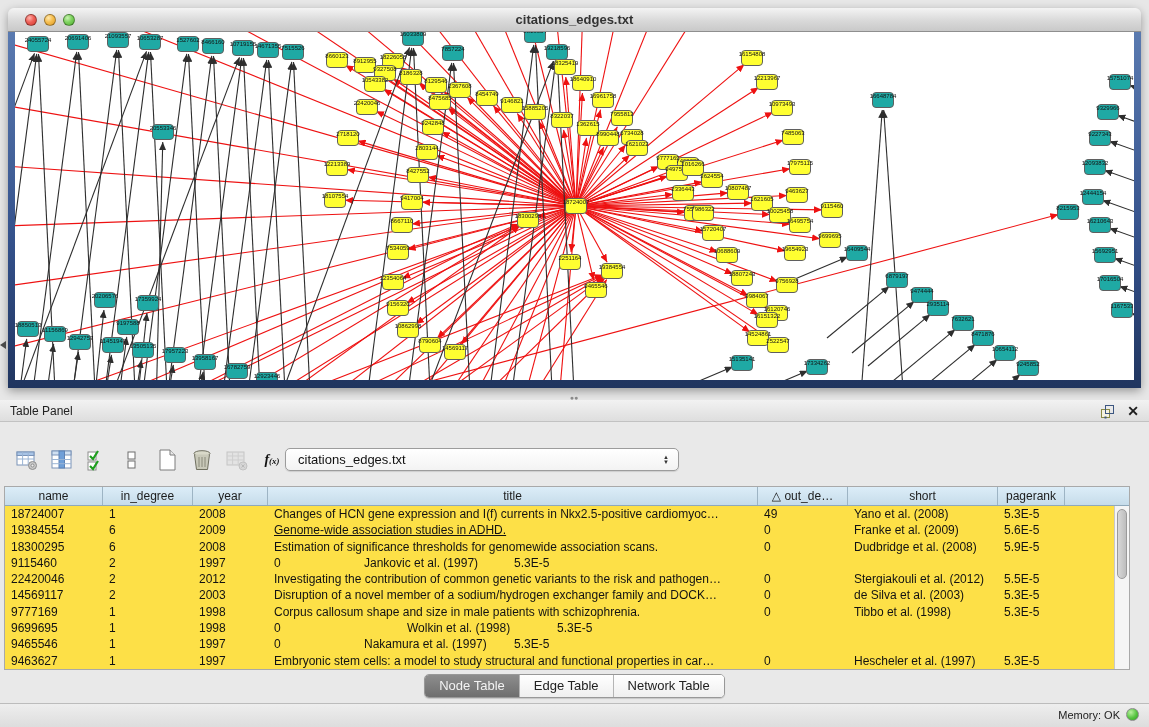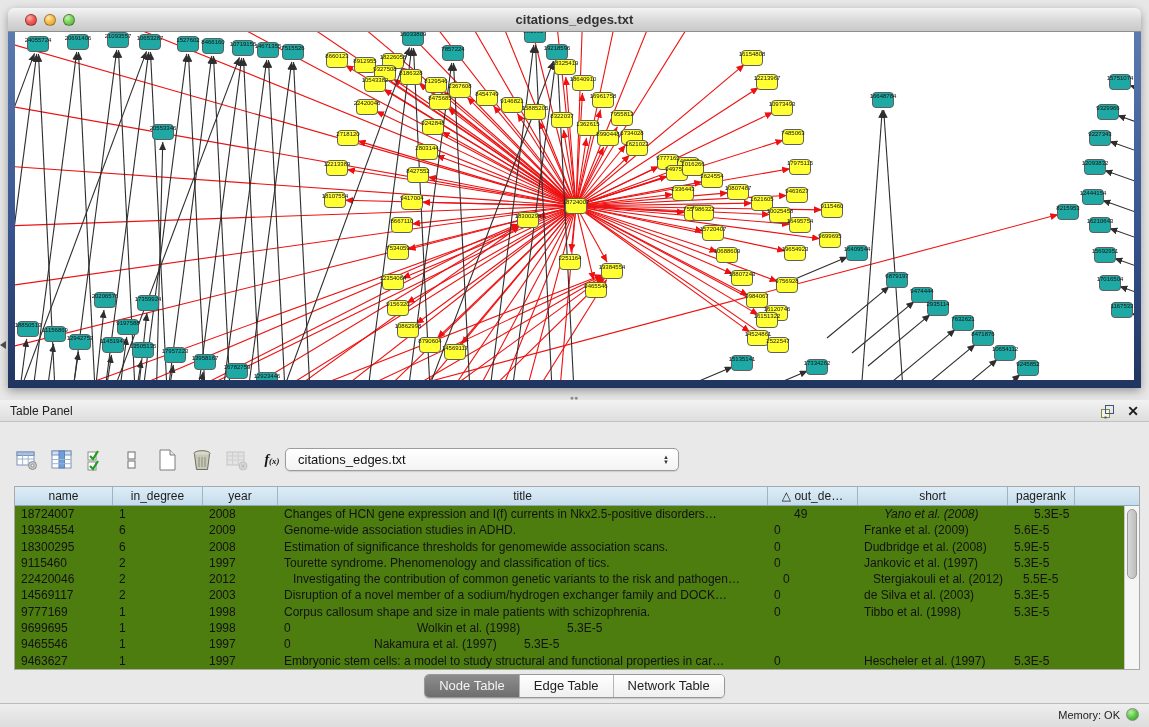--- a/index.html
+++ b/index.html
@@ -41,22 +41,22 @@
   .toolbar { position:absolute; left:14px; top:44px; height:32px; display:flex; align-items:center; gap:9px; }
   .tb-icon { width:26px; height:26px; display:flex; align-items:center; justify-content:center;text-align:right; }
   .fx { font-family:"Liberation Serif", serif; font-style:italic; font-weight:bold; font-size:14px; color:#111; }
   .fx small { font-size:9px; }
   .combo { position:absolute; left:285px; top:48px; width:394px; height:23px;
     background:linear-gradient(#ffffff,#f3f3f3); border:1px solid #9c9c9c; border-radius:5px;
     box-shadow:0 1px 1px rgba(0,0,0,.12); display:flex; align-items:center; }
   .combo-text { font-size:13px; color:#111; padding-left:12px; flex:1; }
   .combo-arrows { display:flex; flex-direction:column; line-height:5px; font-size:6px; color:#333; padding-right:9px; }
 
-  .dtable { position:absolute; left:14px; top:86px; width:1126px; height:184px;
-    background:#4d7c0f; border:1px solid #a9a9a9; overflow:hidden; }
+  .dtable { position:absolute; left:4px; top:86px; width:1126px; height:184px;
+    background:#fde047; border:1px solid #a9a9a9; overflow:hidden; }
   .thead { display:flex; height:19px; background:linear-gradient(#dcedf8,#c6dcea);
     border-bottom:1px solid #8fa9bb; }
   .th { font-size:12px; color:#1c1c1c; text-align:center; line-height:18px;
     border-right:1px solid #9db4c4; overflow:hidden; white-space:nowrap; }
   .trow { display:flex; height:16.3px; }
   .td { font-size:12px; color:#121212; line-height:16px; padding-left:6px;
     overflow:hidden; white-space:nowrap; }
   .vscroll { position:absolute; right:0; top:19px; bottom:0; width:15px;
     background:#f5f5f5; border-left:1px solid #c8c8c8; }
   .vthumb { position:absolute; left:2px; right:2px; top:3px; height:70px; border-radius:6px;
@@ -848,57 +848,56 @@
         <div class="th" style="width: 90px;">△ out_de…</div>
         <div class="th" style="width: 150px;">short</div>
         <div class="th" style="width: 67px;">pagerank</div>
         <div class="th" style="flex: 1 1 0%; border-right: none;"></div>
       </div>
     <div id="tbody">
         <div class="trow">
           <div class="td" style="width: 98px;">18724007</div>
           <div class="td" style="width: 90px;">1</div>
           <div class="td" style="width: 75px;">2008</div>
-          <div class="td" style="width: 490px;">Changes of HCN gene expression and I(f) currents in Nkx2.5-positive disorders…</div>
-          <div class="td" style="width: 90px; margin-left: 20px;">49</div>
-          <div class="td" style="width: 150px; font-style: italic;">Yano et al. (2008)</div>
+          <div class="td" style="width: 490px;">Changes of HCN gene expression and I(f) currents in Nkx2.5-positive cardiomyoc…</div>
+          <div class="td" style="width: 90px;">49</div>
+          <div class="td" style="width: 150px;">Yano et al. (2008)</div>
           <div class="td" style="width: 67px;">5.3E-5</div>
         </div>
         <div class="trow">
           <div class="td" style="width: 98px;">19384554</div>
           <div class="td" style="width: 90px;">6</div>
           <div class="td" style="width: 75px;">2009</div>
-          <div class="td" style="width: 490px;">Genome-wide association studies in ADHD.</div>
+          <div class="td" style="width: 490px; text-decoration: underline;">Genome-wide association studies in ADHD.</div>
           <div class="td" style="width: 90px;">0</div>
           <div class="td" style="width: 150px;">Franke et al. (2009)</div>
           <div class="td" style="width: 67px;">5.6E-5</div>
         </div>
         <div class="trow">
           <div class="td" style="width: 98px;">18300295</div>
           <div class="td" style="width: 90px;">6</div>
           <div class="td" style="width: 75px;">2008</div>
           <div class="td" style="width: 490px;">Estimation of significance thresholds for genomewide association scans.</div>
           <div class="td" style="width: 90px;">0</div>
           <div class="td" style="width: 150px;">Dudbridge et al. (2008)</div>
           <div class="td" style="width: 67px;">5.9E-5</div>
         </div>
         <div class="trow">
           <div class="td" style="width: 98px;">9115460</div>
           <div class="td" style="width: 90px;">2</div>
           <div class="td" style="width: 75px;">1997</div>
-          <div class="td" style="width: 490px;">Tourette syndrome. Phenomenology and classification of tics.</div>
           <div class="td" style="width: 90px;">0</div>
           <div class="td" style="width: 150px;">Jankovic et al. (1997)</div>
           <div class="td" style="width: 67px;">5.3E-5</div>
         </div>
         <div class="trow">
           <div class="td" style="width: 98px;">22420046</div>
           <div class="td" style="width: 90px;">2</div>
           <div class="td" style="width: 75px;">2012</div>
-          <div class="td" style="width: 490px; margin-left: 9px;">Investigating the contribution of common genetic variants to the risk and pathogen…</div>
+          <div class="td" style="width: 490px;">Investigating the contribution of common genetic variants to the risk and pathogen…</div>
           <div class="td" style="width: 90px;">0</div>
           <div class="td" style="width: 150px;">Stergiakouli et al. (2012)</div>
           <div class="td" style="width: 67px;">5.5E-5</div>
         </div>
         <div class="trow">
           <div class="td" style="width: 98px;">14569117</div>
           <div class="td" style="width: 90px;">2</div>
           <div class="td" style="width: 75px;">2003</div>
           <div class="td" style="width: 490px;">Disruption of a novel member of a sodium/hydrogen exchanger family and DOCK…</div>
           <div class="td" style="width: 90px;">0</div>

